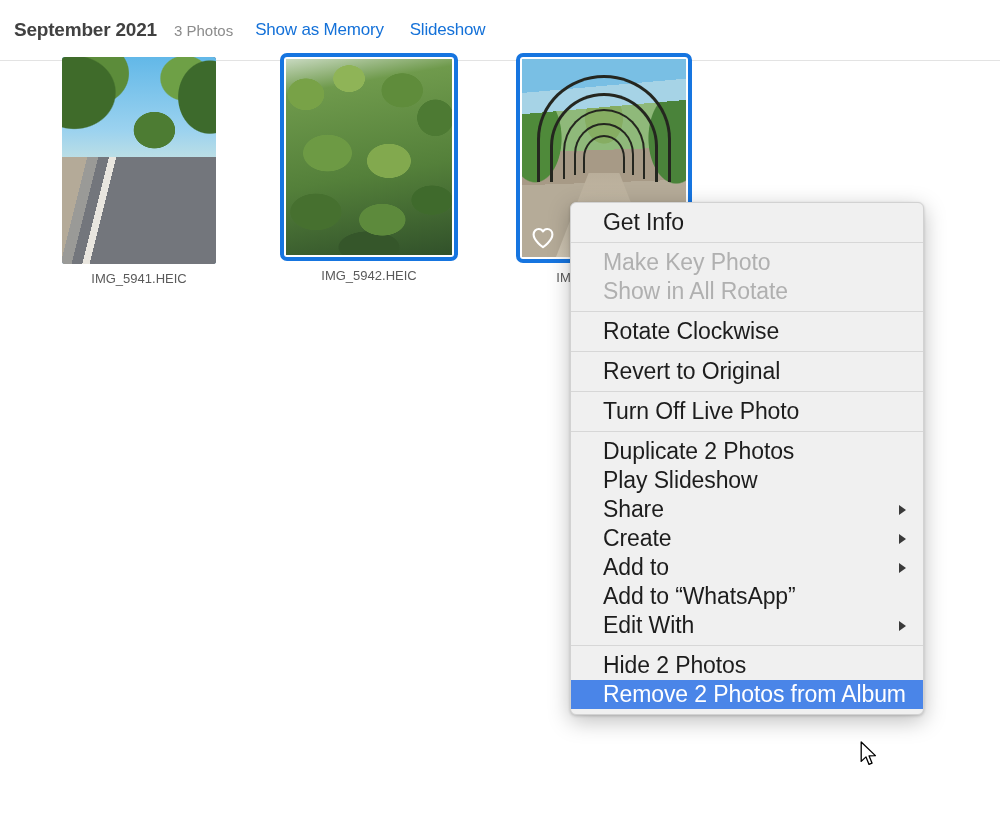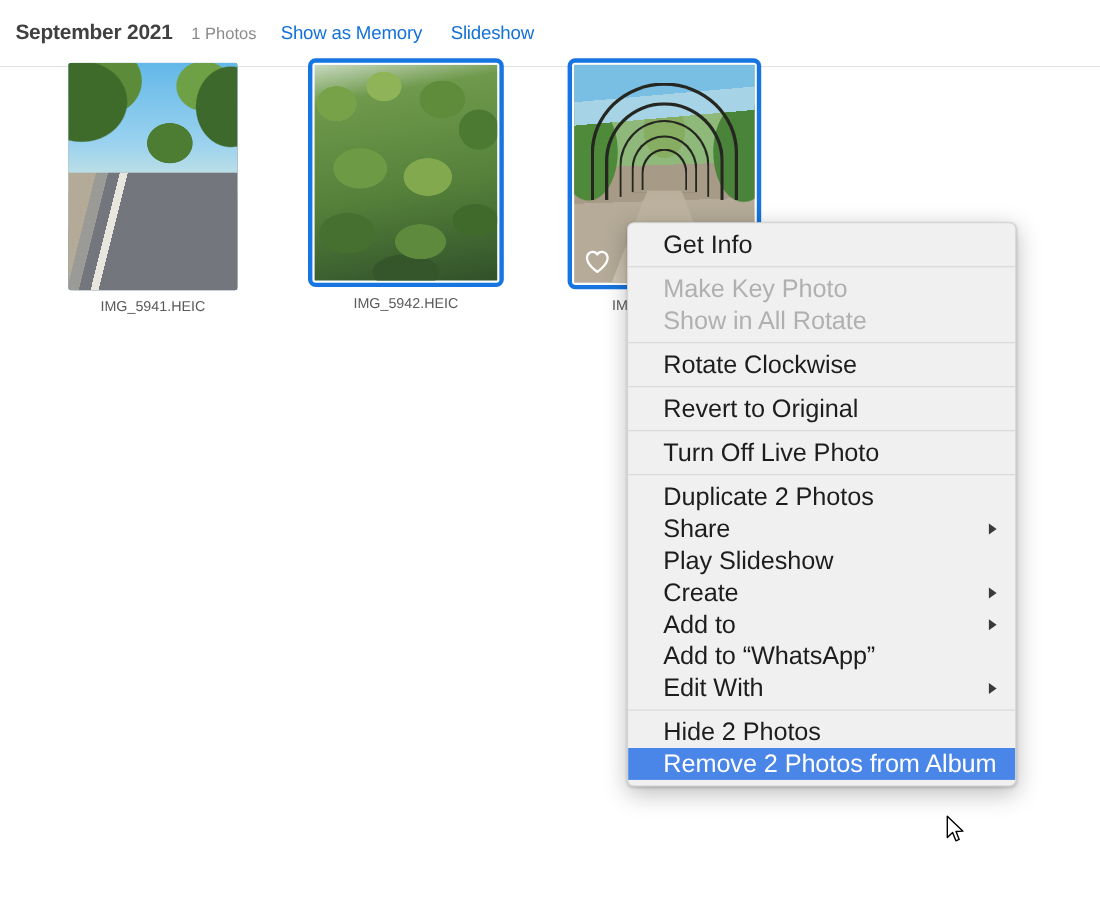--- a/index.html
+++ b/index.html
@@ -233,21 +233,21 @@
     width: 18px;
     height: 26px;
     pointer-events: none;
   }
 </style>
 </head>
 <body>
 
 <div class="header">
   <span class="hdr-title">September 2021</span>
-  <span class="hdr-count">1 Photos</span>
+  <span class="hdr-count">3 Photos</span>
   <span class="hdr-link">Show as Memory</span>
   <span class="hdr-link">Slideshow</span>
 </div>
 
 <div class="grid">
 
   <div class="cell" style="left:30px; top:8px;">
     <div class="thumb-frame plain">
       <div class="photo p1"></div>
     </div>
@@ -286,22 +286,22 @@
     <div class="menu-item disabled">Make Key Photo</div>
     <div class="menu-item disabled">Show in All Rotate</div>
     <div class="menu-sep"></div>
     <div class="menu-item">Rotate Clockwise</div>
     <div class="menu-sep"></div>
     <div class="menu-item">Revert to Original</div>
     <div class="menu-sep"></div>
     <div class="menu-item">Turn Off Live Photo</div>
     <div class="menu-sep"></div>
     <div class="menu-item">Duplicate 2 Photos</div>
+    <div class="menu-item">Play Slideshow</div>
     <div class="menu-item">Share<span class="submenu-arrow"></span></div>
-    <div class="menu-item">Play Slideshow</div>
     <div class="menu-item">Create<span class="submenu-arrow"></span></div>
     <div class="menu-item">Add to<span class="submenu-arrow"></span></div>
     <div class="menu-item">Add to “WhatsApp”</div>
     <div class="menu-item">Edit With<span class="submenu-arrow"></span></div>
     <div class="menu-sep"></div>
     <div class="menu-item">Hide 2 Photos</div>
     <div class="menu-item highlight">Remove 2 Photos from Album</div>
   </div>
 
 <svg class="cursor" viewBox="0 0 18 26">

